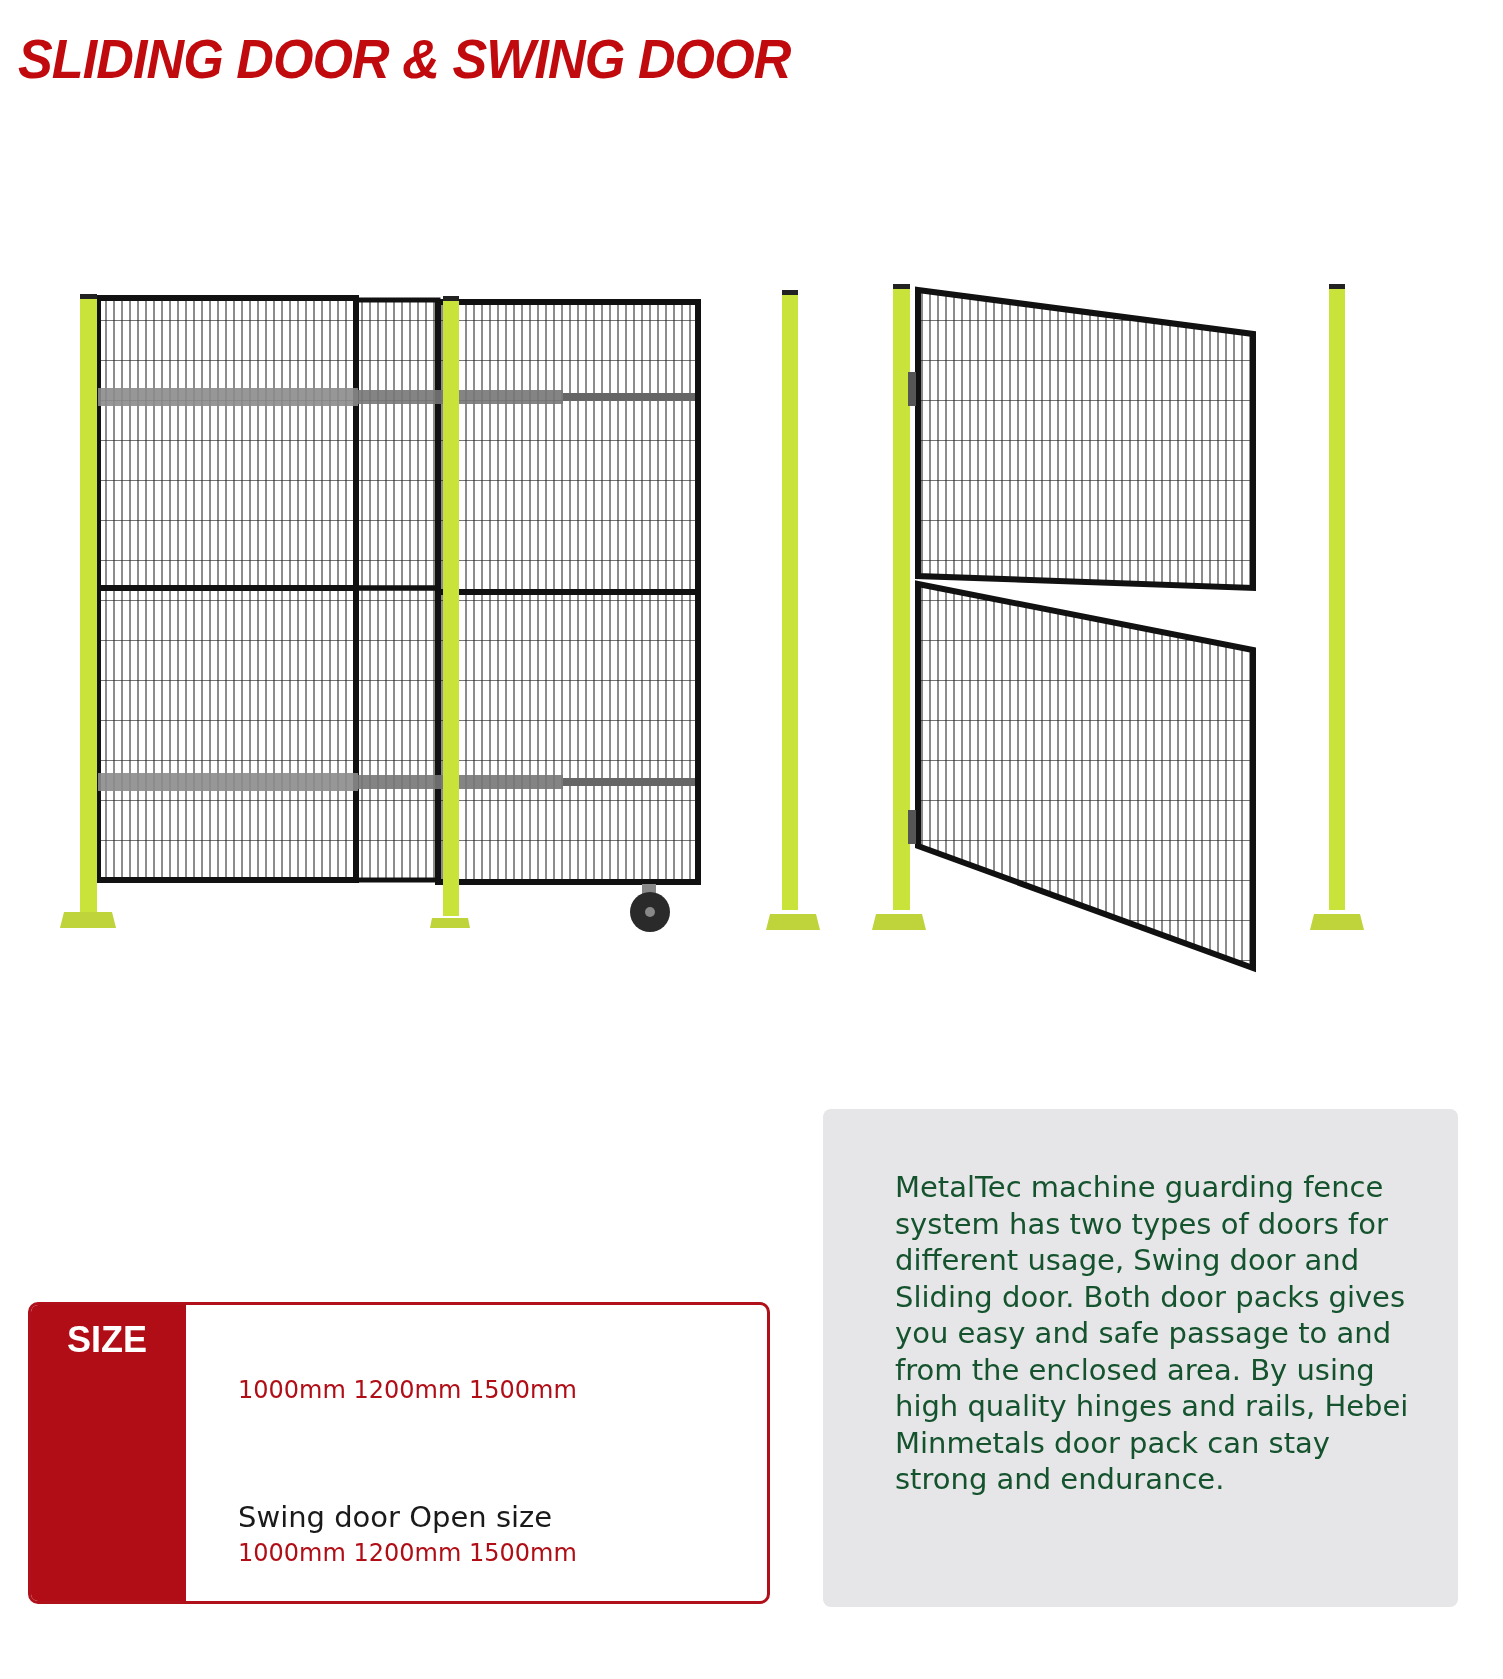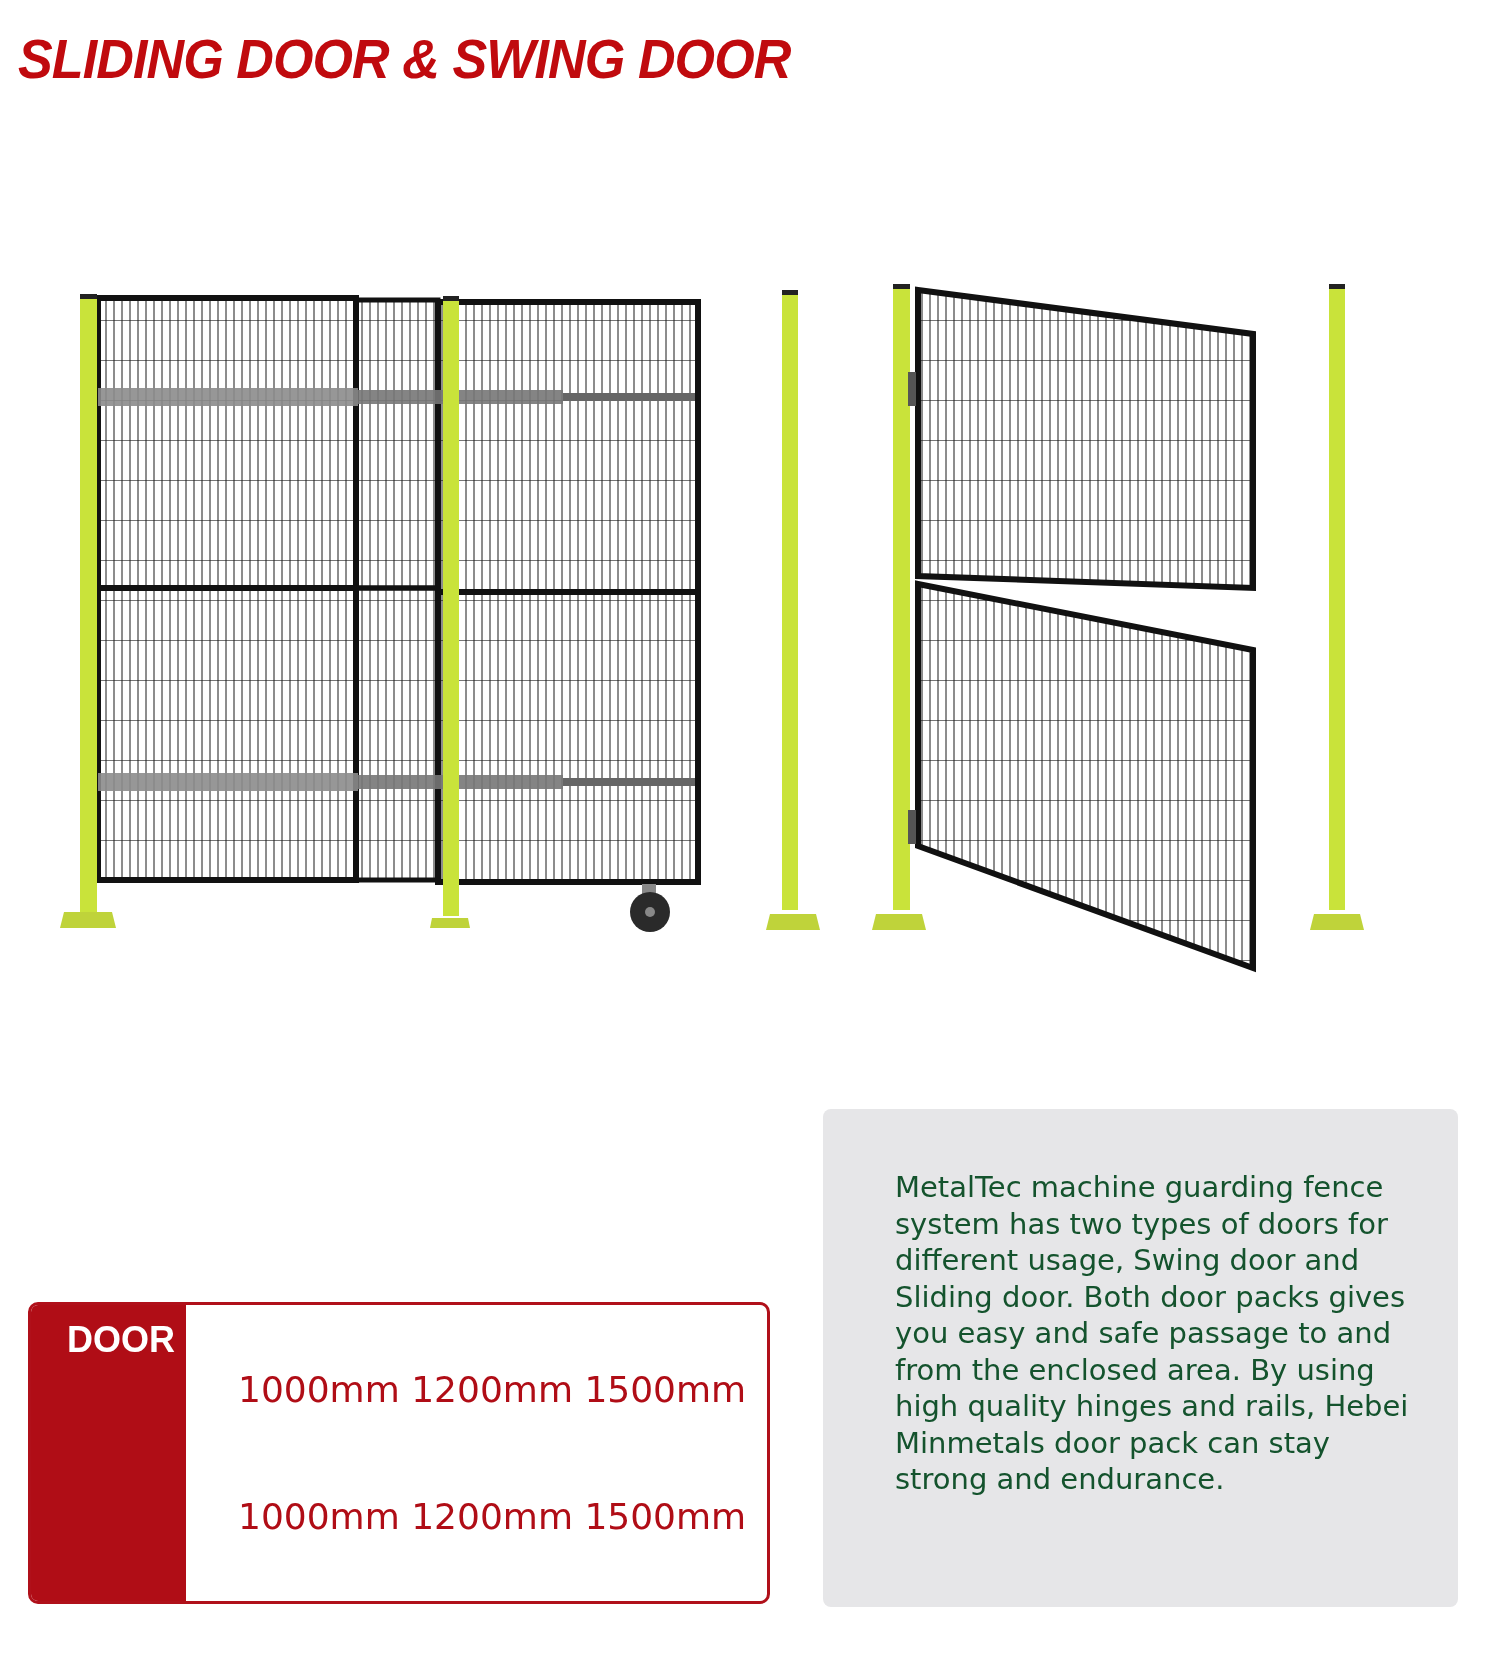--- a/index.html
+++ b/index.html
@@ -4,21 +4,21 @@
 <style>
   html,body{margin:0;padding:0;background:#ffffff;}
   body{width:1503px;height:1679px;position:relative;overflow:hidden;font-family:"DejaVu Sans","Liberation Sans",sans-serif;}
   .title{position:absolute;left:18px;top:26px;margin:0;font-family:"Liberation Sans",sans-serif;font-weight:700;font-style:italic;font-size:56px;letter-spacing:-1px;color:#c00a0e;transform:scaleX(0.93);transform-origin:left top;white-space:nowrap;}
   .illustration{position:absolute;left:0;top:260px;width:1503px;height:720px;}
   .size-box{position:absolute;left:28px;top:1302px;width:742px;height:302px;border:3px solid #b0101a;border-radius:10px;box-sizing:border-box;background:#fff;overflow:hidden;}
   .size-tab{position:absolute;left:0;top:0;width:155px;height:100%;background:#b00d16;}
   .size-label{position:absolute;left:36px;top:14px;color:#fff;font-family:"Liberation Sans",sans-serif;font-weight:700;font-size:36px;}
   .size-entry{position:absolute;left:207px;}
   .size-entry .name{font-size:29px;color:#1a1a1a;line-height:36px;white-space:nowrap;}
-  .size-entry .vals{font-size:36px;color:#b00d16;line-height:36px;white-space:nowrap;}
+  .size-entry .vals{font-size:24px;color:#b00d16;line-height:36px;white-space:nowrap;}
   .desc-box{position:absolute;left:823px;top:1109px;width:635px;height:498px;background:#e6e6e8;border-radius:8px;}
   .desc-text{position:absolute;left:72px;top:60px;width:520px;margin:0;font-size:29px;line-height:36.5px;color:#14532d;}
 </style>
 </head>
 <body>
 
 <h1 class="title">SLIDING DOOR &amp; SWING DOOR</h1>
 
 <svg class="illustration" viewBox="0 260 1503 720" xmlns="http://www.w3.org/2000/svg">
   <defs>
@@ -73,25 +73,26 @@
     <rect x="908" y="810" width="8" height="34" fill="#555"></rect>
 
     <rect x="1329" y="284" width="16" height="626" fill="#c9e33a"></rect>
     <rect x="1329" y="284" width="16" height="5" fill="#222"></rect>
     <polygon points="1310,930 1364,930 1360,914 1314,914" fill="#bfd33a"></polygon>
   </g>
 </svg>
 
 <div class="size-box">
   <div class="size-tab">
-    <div class="size-label">DOOR</div>
+    <div class="size-label">SIZE</div>
   </div>
   <div class="size-entry" style="top:67px;">
     <div class="vals">1000mm 1200mm 1500mm</div>
   </div>
   <div class="size-entry" style="top:194px;">
+    <div class="name">Swing door Open size</div>
     <div class="vals">1000mm 1200mm 1500mm</div>
   </div>
 </div>
 
 <div class="desc-box">
   <p class="desc-text">MetalTec machine guarding fence system has two types of doors for different usage, Swing door and Sliding door. Both door packs gives you easy and safe passage to and from the enclosed area. By using high quality hinges and rails, Hebei Minmetals door pack can stay strong and endurance.</p>
 </div>
 
 </body></html>

